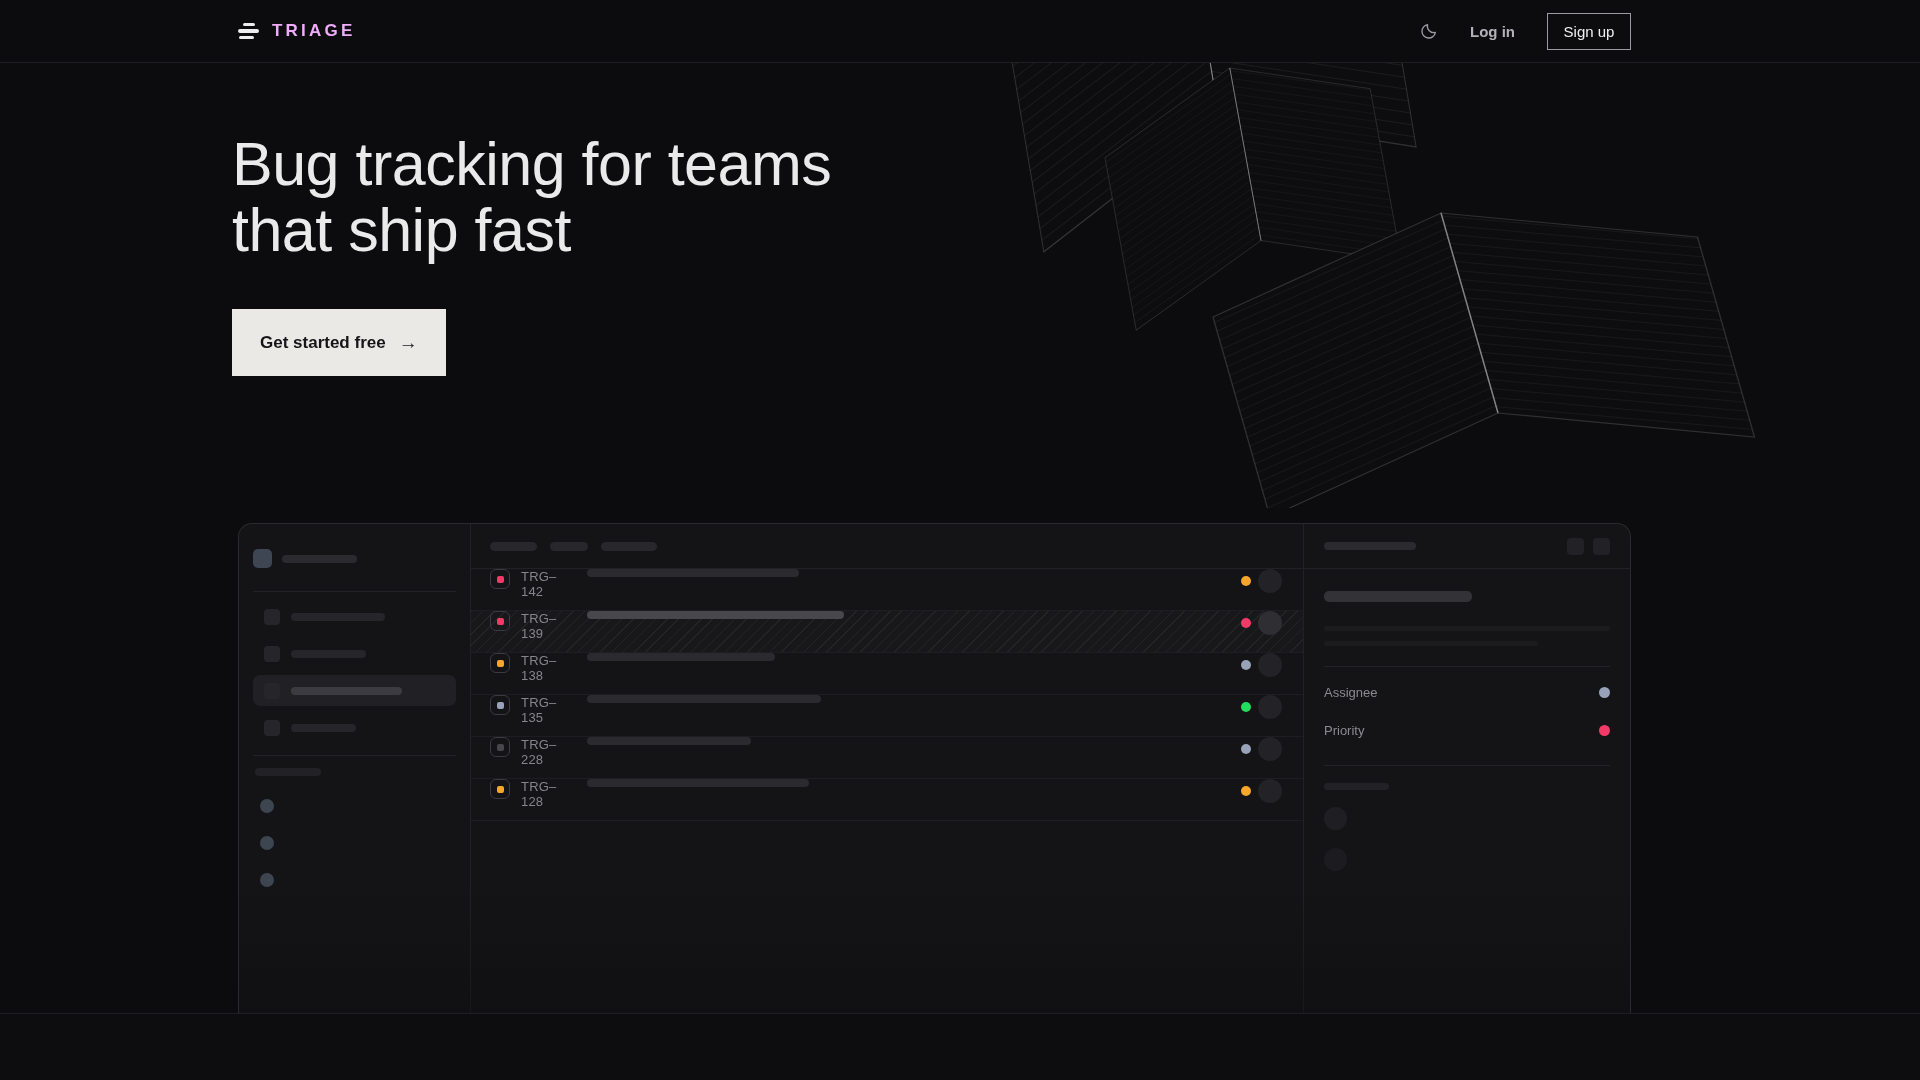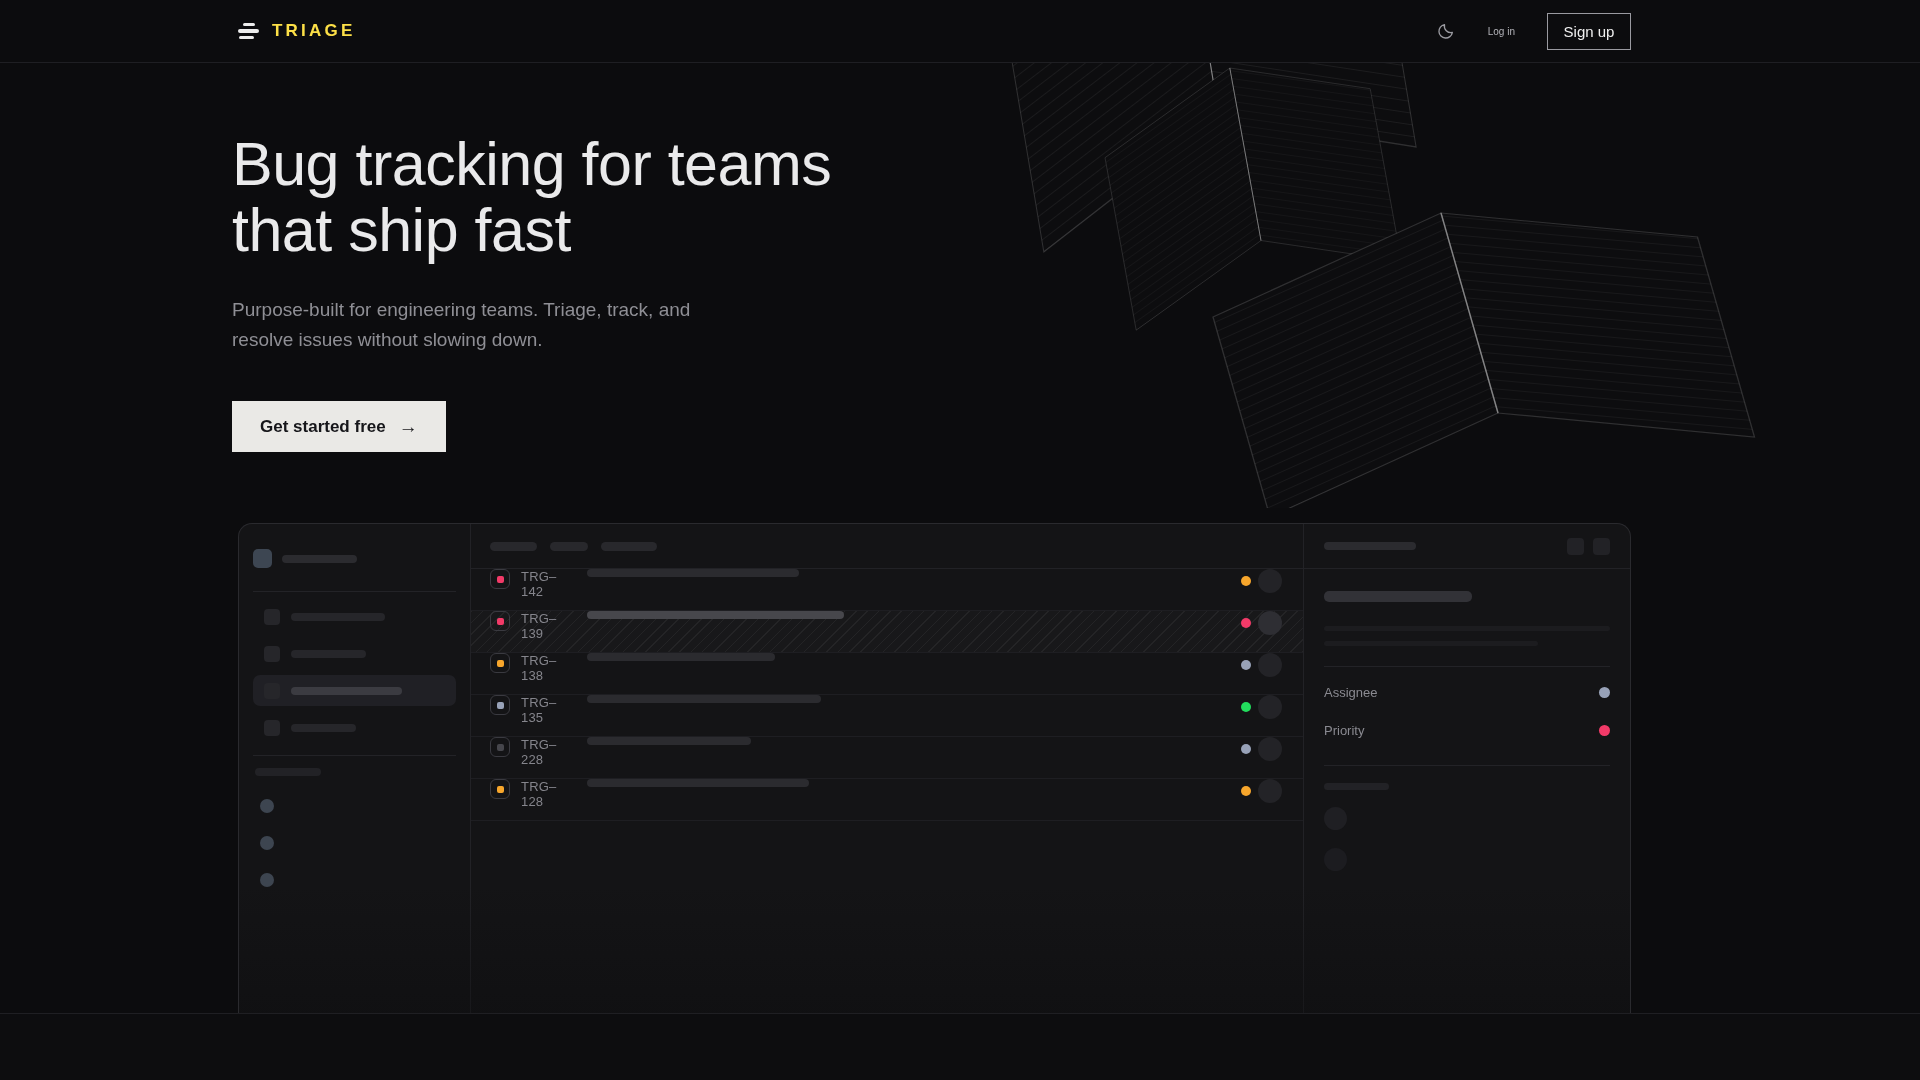--- a/index.html
+++ b/index.html
@@ -16,37 +16,37 @@
     position:absolute; top:0; left:0; width:1920px; height:63px;
     background:#0c0c0e; border-bottom:1px solid #1f1f23;
     display:flex; align-items:center; z-index:30;
   }
   .brand { display:flex; align-items:center; gap:13px; margin-left:238px; cursor:pointer; }
   .logo-bars { display:flex; flex-direction:column; gap:3px; width:21px; }
   .logo-bars span { height:3.5px; border-radius:2px; background:#ededed; display:block; }
   .logo-bars .b1 { width:12px; margin-left:5px; }
   .logo-bars .b2 { width:21px; }
   .logo-bars .b3 { width:15px; margin-left:1px; }
-  .brand-name { font-size:17px; font-weight:700; letter-spacing:3.2px; color:#fde047; }
+  .brand-name { font-size:17px; font-weight:700; letter-spacing:3.2px; color:#f0abfc; }
   .nav-right { margin-left:auto; margin-right:289px; display:flex; align-items:center; gap:32px; }
   .theme-toggle { width:20px; height:20px; display:flex; align-items:center; justify-content:center; cursor:pointer; }
-  .login-link { font-size:10px; color:#b2b2b8; cursor:pointer; }
+  .login-link { font-size:15px; color:#b2b2b8; cursor:pointer;font-weight:bold; }
   .signup-btn {
     width:84px; height:37px; background:transparent; border:1px solid #9a9aa0;
     color:#f0f0f0; font-size:15px; font-family:"Liberation Sans", sans-serif;
     display:flex; align-items:center; justify-content:center; cursor:pointer;
   }
 
   
   .hero { position:absolute; top:63px; left:0; width:1920px; height:460px; }
   .hero-inner { position:absolute; left:232px; top:68px; z-index:5; }
   .hero-title { font-size:61px; line-height:66px; font-weight:400; letter-spacing:-0.5px; color:#eaeaeb; }
   .hero-sub { margin-top:32px; width:480px; font-size:19px; line-height:30px; color:#8f8f95; }
   .cta-btn {
-    margin-top:46px; height:51px; padding:0 28px;
+    margin-top:46px; height:67px; padding:0 28px;
     display:inline-flex; align-items:center; gap:13px;
     background:#eae9e6; border:none; color:#16161a;
     font-size:17px; font-weight:700; font-family:"Liberation Sans", sans-serif;
     cursor:pointer;
   }
   .cta-arrow { font-size:19px; font-weight:400; }
 
   
   .decor { position:absolute; top:0; left:900px; width:1020px; height:445px; overflow:hidden; pointer-events:none; }
 
@@ -165,21 +165,20 @@
         </g>
       </defs>
       <use href="#wf-panel" transform="translate(100,-210) scale(0.73,1.05)"></use>
       <use href="#wf-panel" transform="translate(205,5) scale(0.52,0.69)"></use>
       <use href="#wf-panel" transform="translate(313,150) scale(0.95,0.80)"></use>
     </svg>
   </div>
 
   <div class="hero-inner">
     <h1 class="hero-title"><span>Bug tracking for teams</span><br><span>that ship fast</span></h1>
-    <p class="hero-sub">Purpose-built for engineering teams. Triage, track, and resolve issues without slowing down.</p>
     <button class="cta-btn">
       <span>Get started free</span>
       <span class="cta-arrow">→</span>
     </button>
   </div>
 </section>
 
 <div class="mockup">
 
   <aside class="mk-side">

